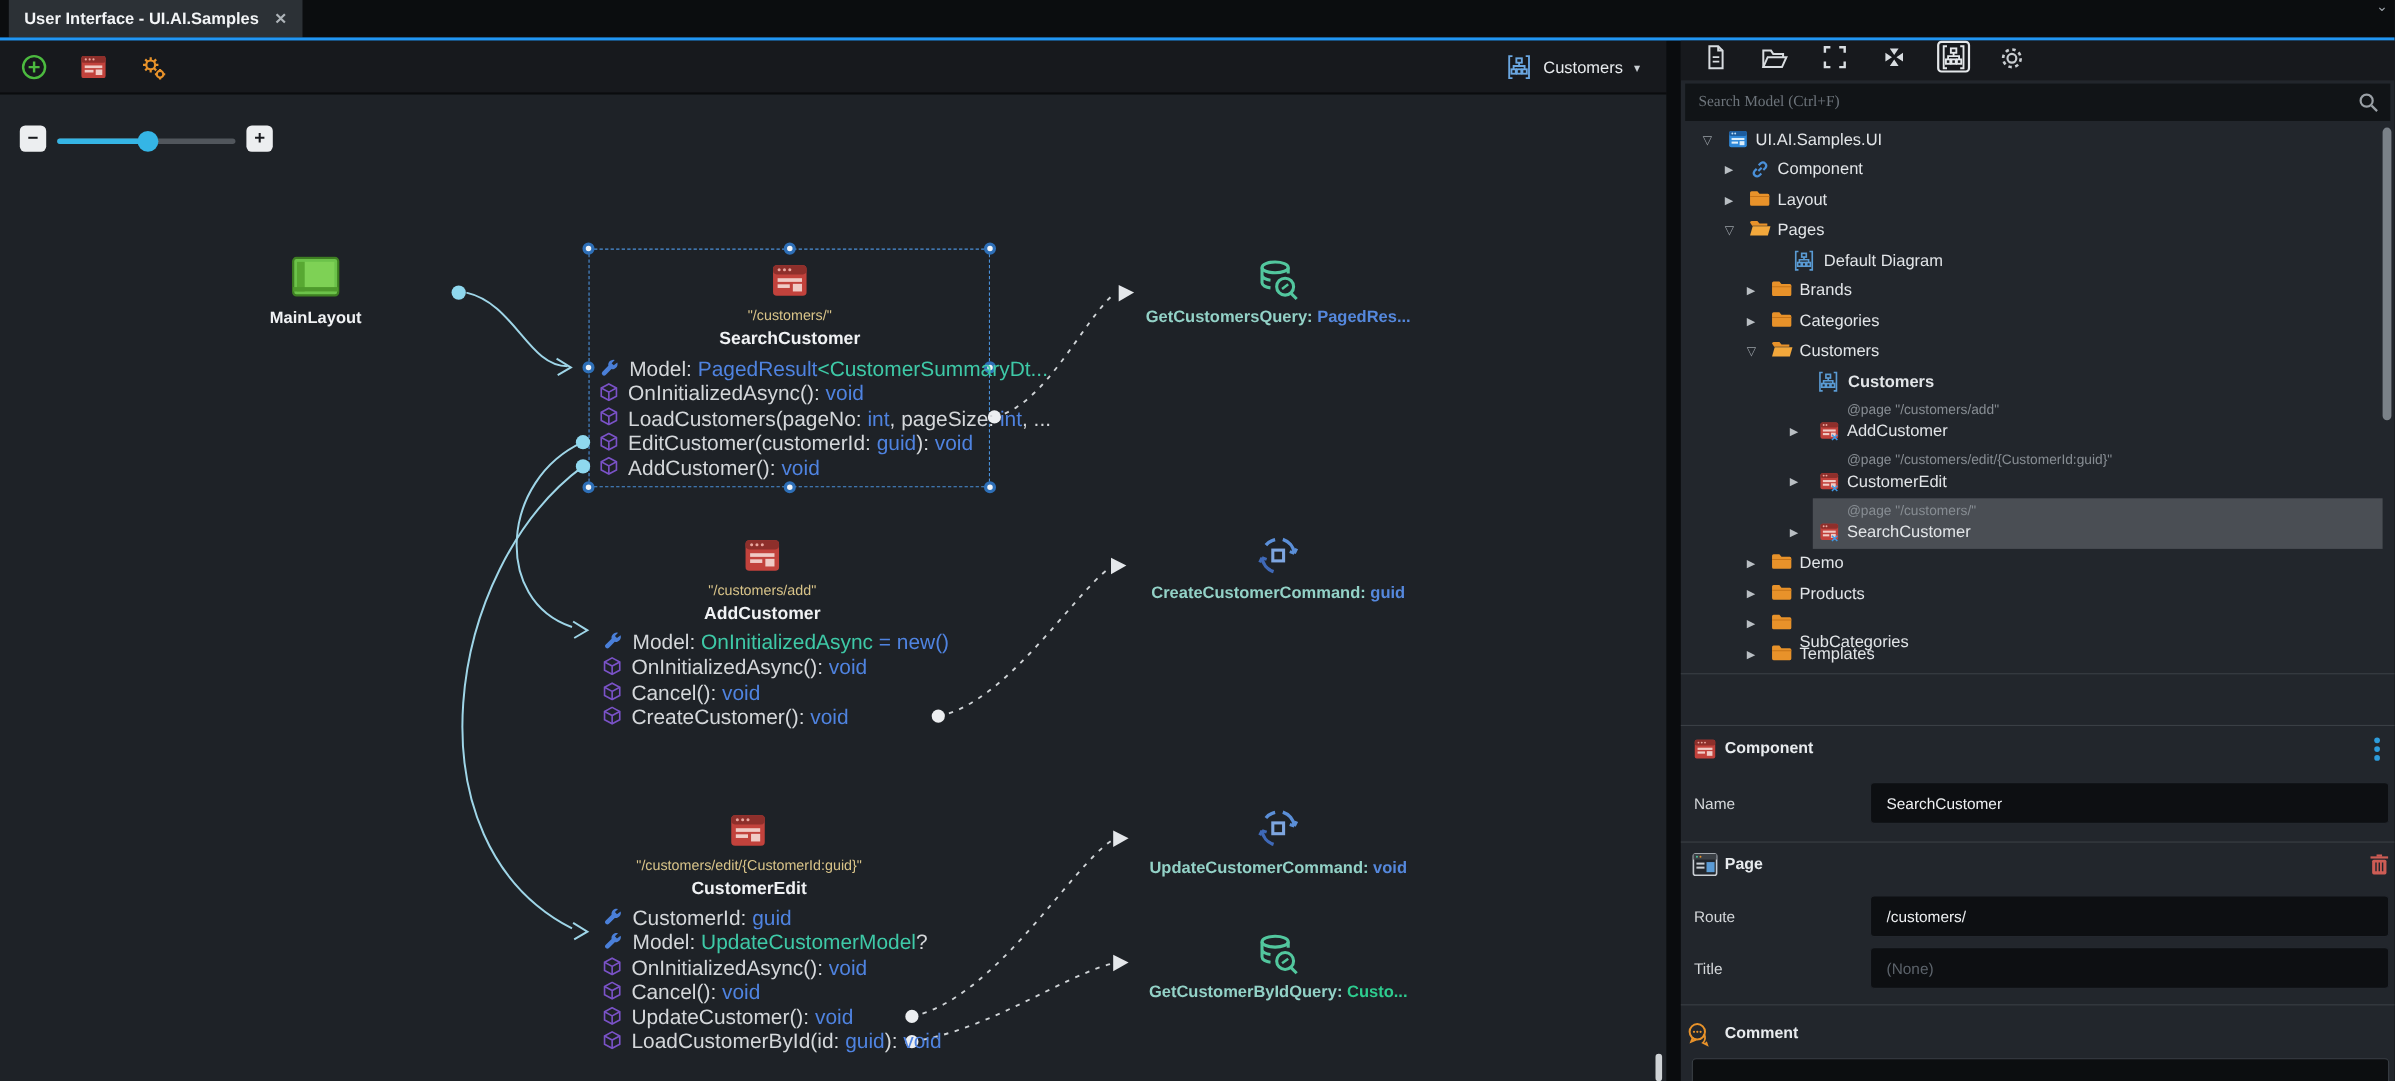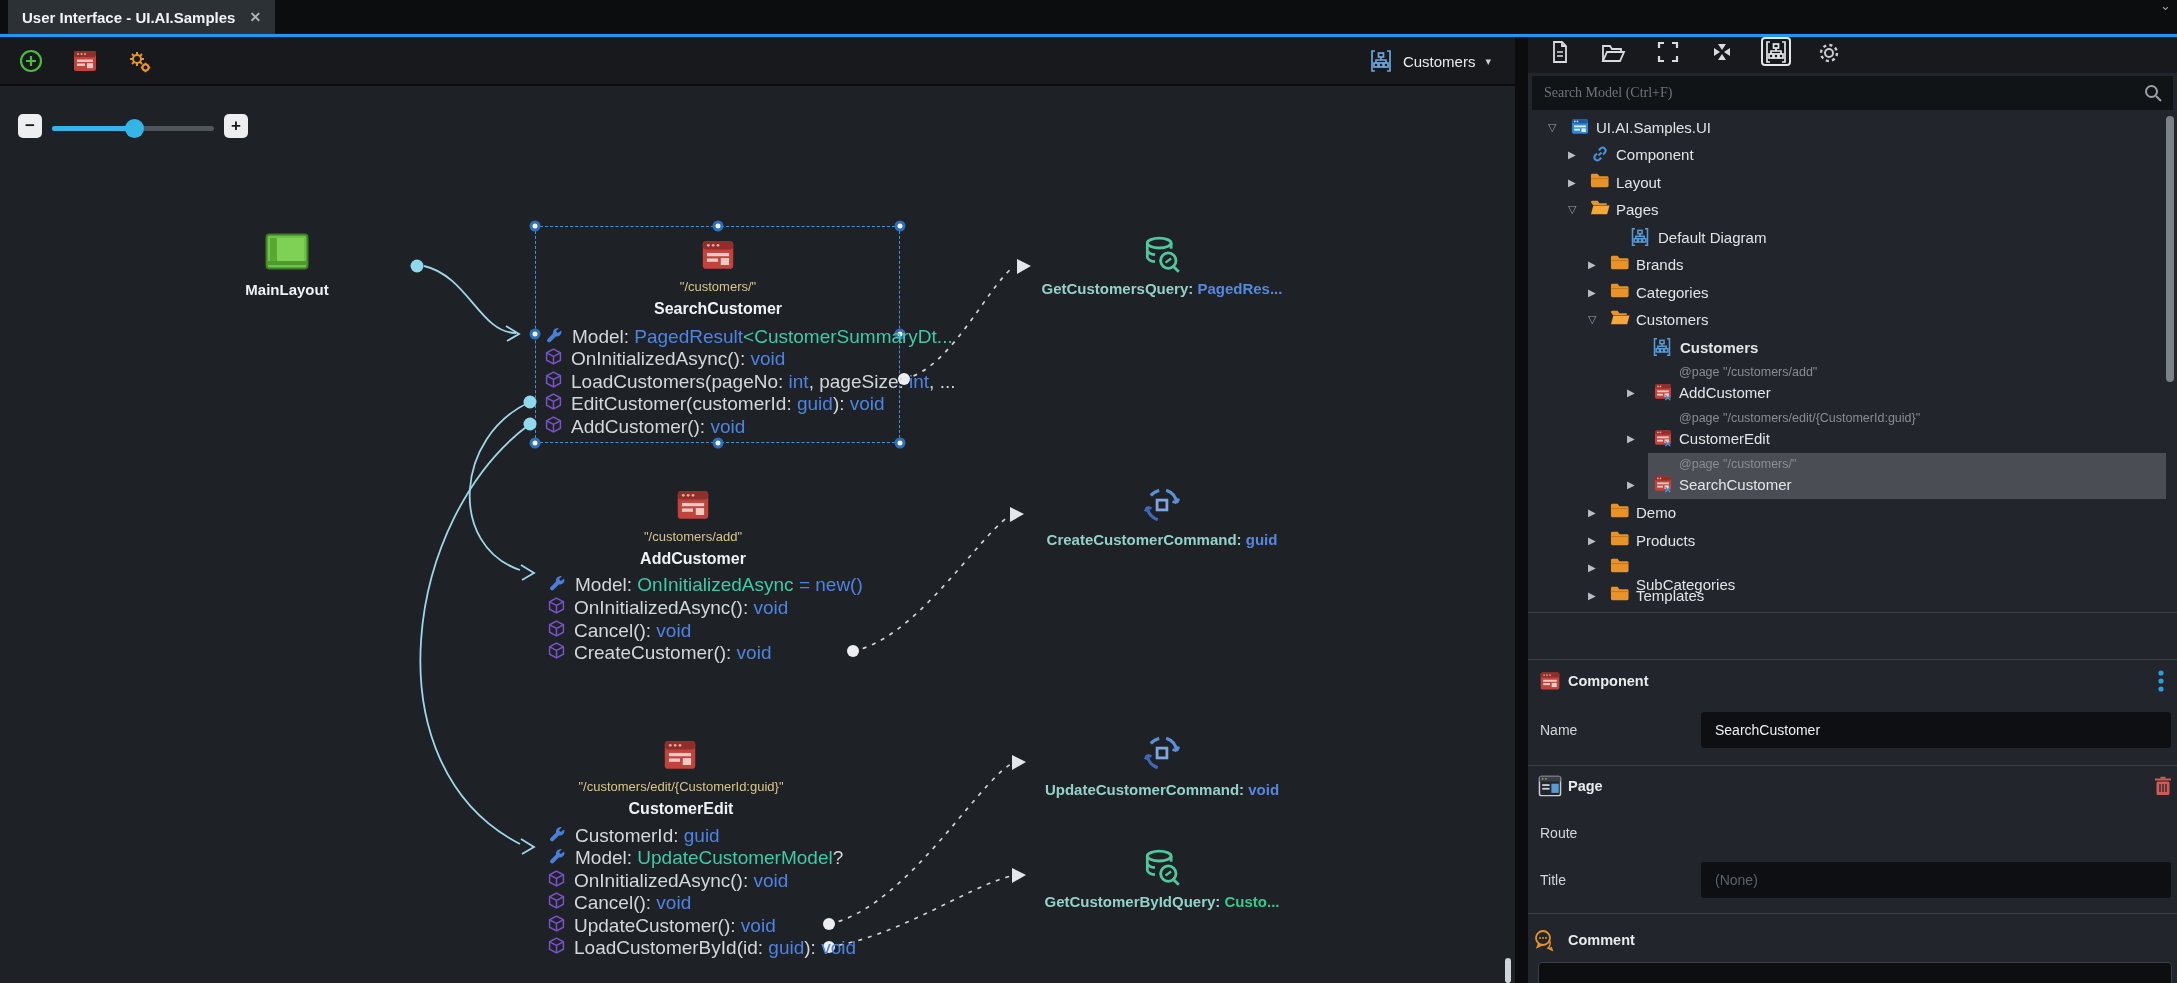--- a/index.html
+++ b/index.html
@@ -627,20 +627,21 @@
         <rect x="2.5" y="5.5" width="13" height="13.5" rx="1.5"></rect>
         <rect x="1" y="2.5" width="16" height="2"></rect>
         <rect x="6.5" y="0.8" width="5" height="2"></rect>
         <g stroke="#22262c" stroke-width="1.3">
           <path d="M6 8v8M9 8v8M12 8v8"></path>
         </g>
       </svg>
   </span>
 
   <span class="prop-label" style="top:796px">Route</span>
+  <input class="prop-input" style="top: 777px;" value="/customers/">
 
   <span class="prop-label" style="top:843px">Title</span>
   <input class="prop-input" style="top: 824px;" placeholder="(None)">
 
   <div class="hline" style="top:876px"></div>
   <span style="position:absolute; left:4px; top:891px">
     <svg width="26" height="26" viewBox="0 0 26 26" fill="none" stroke="#e8922a" stroke-width="1.8">
         <circle cx="11" cy="10" r="7"></circle>
         <path d="M7 15l-1.5 4L10 17"></path>
         <path d="M17 12a6 6 0 0 1-1 8l4 2-1-3" stroke-width="1.6"></path>

